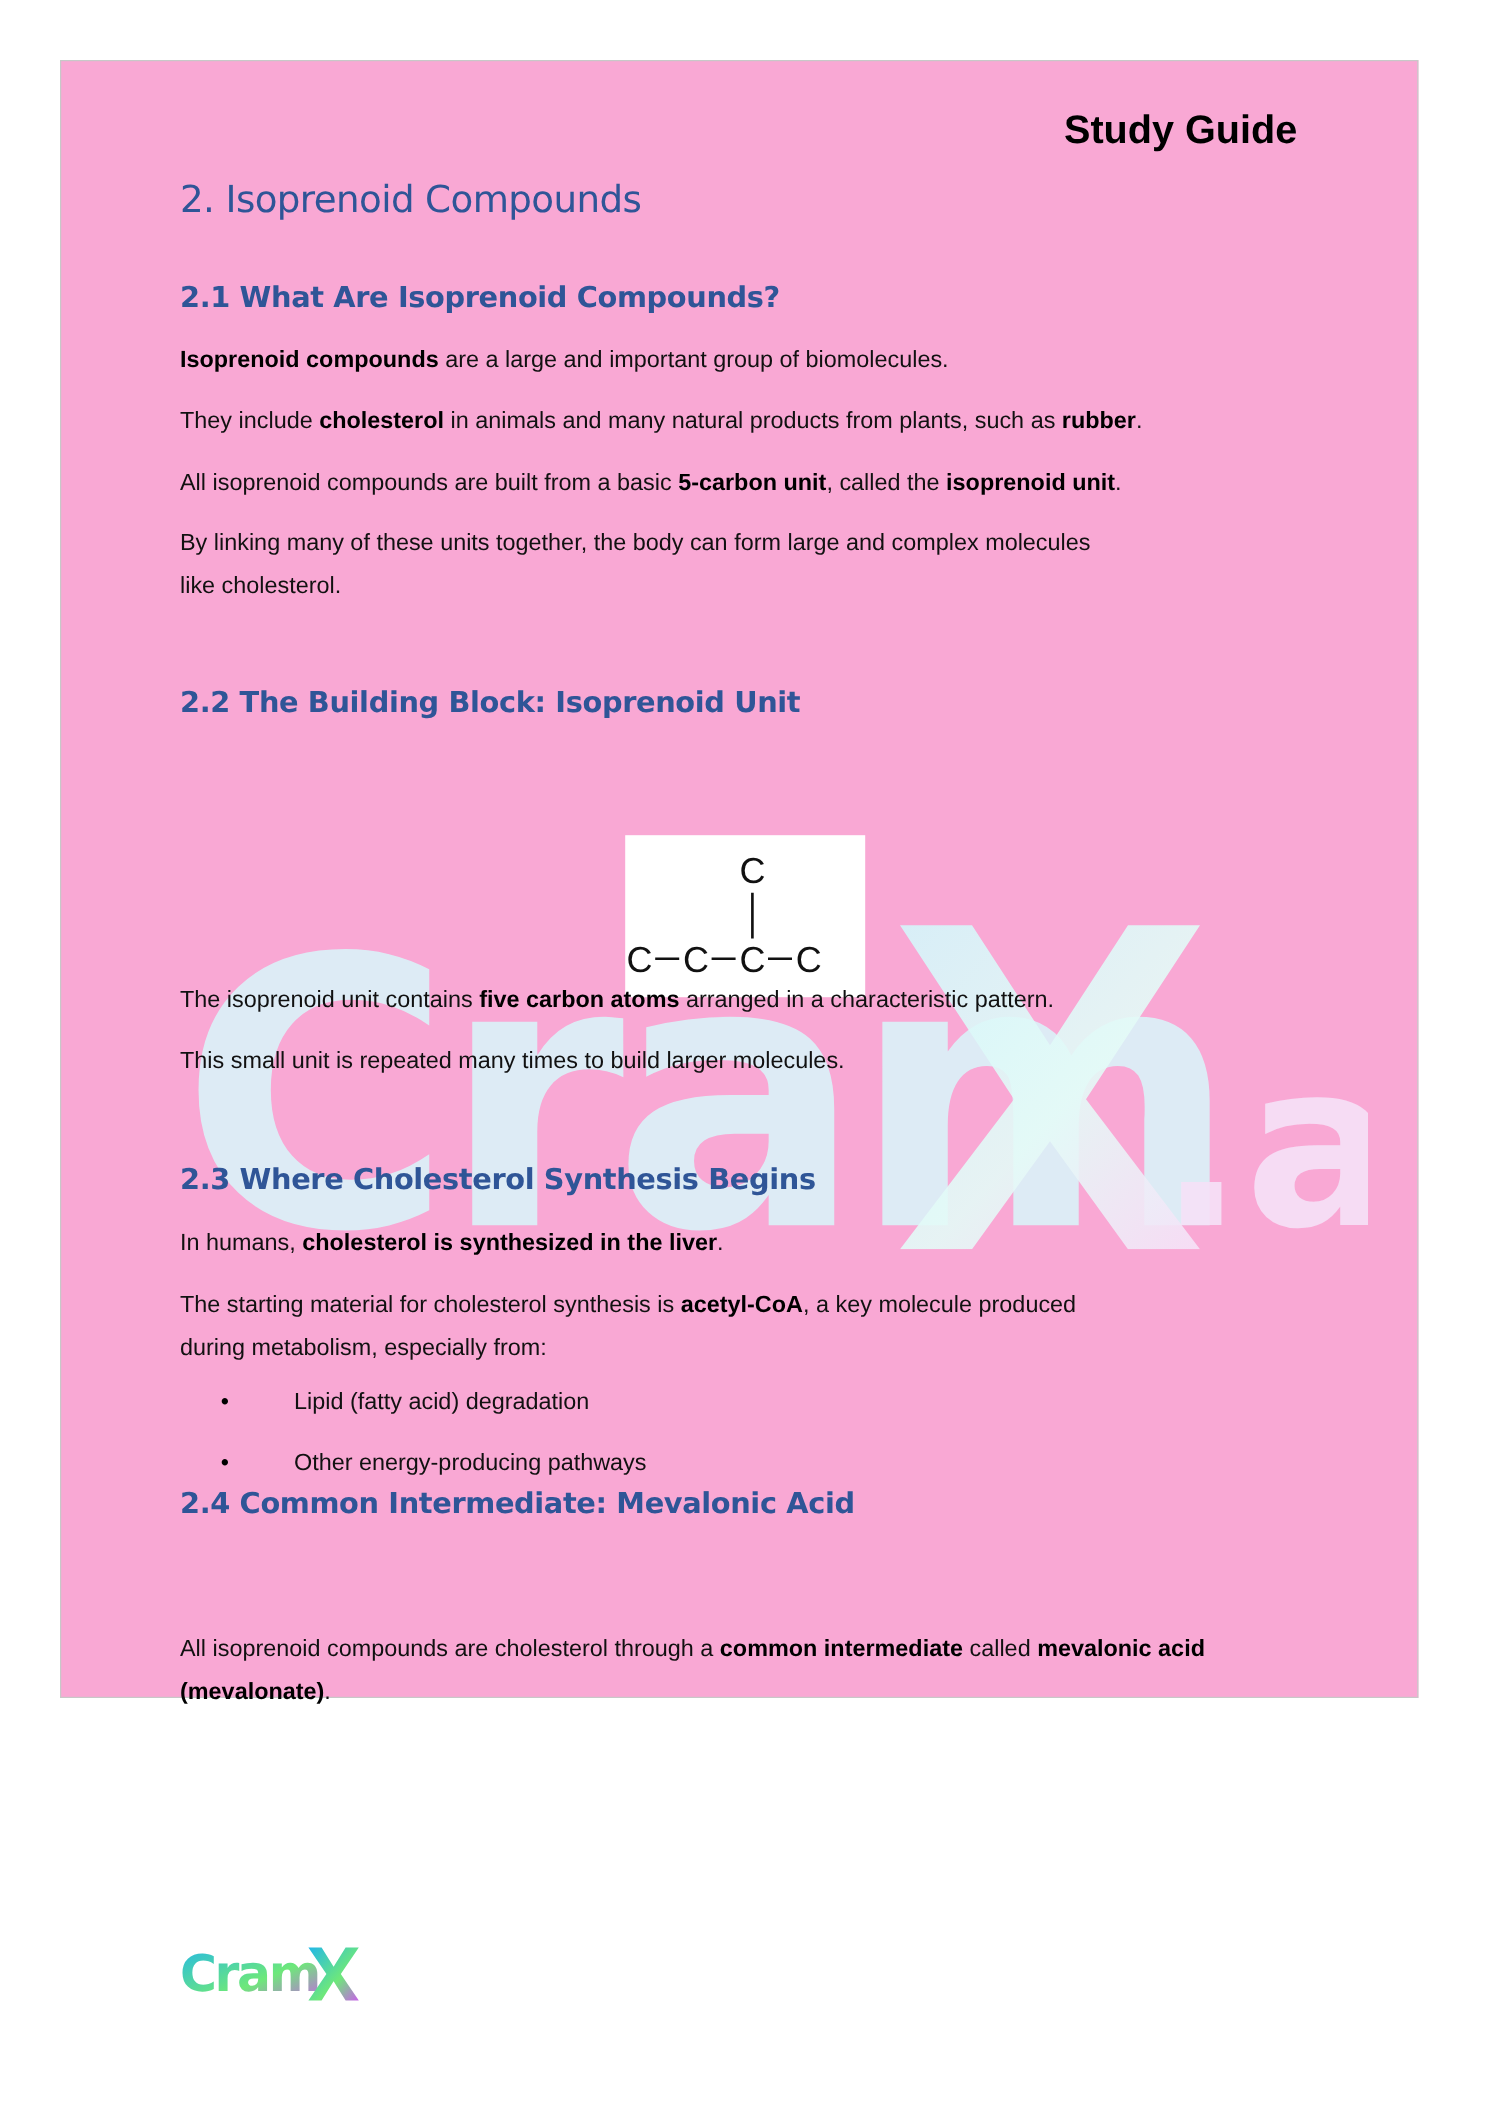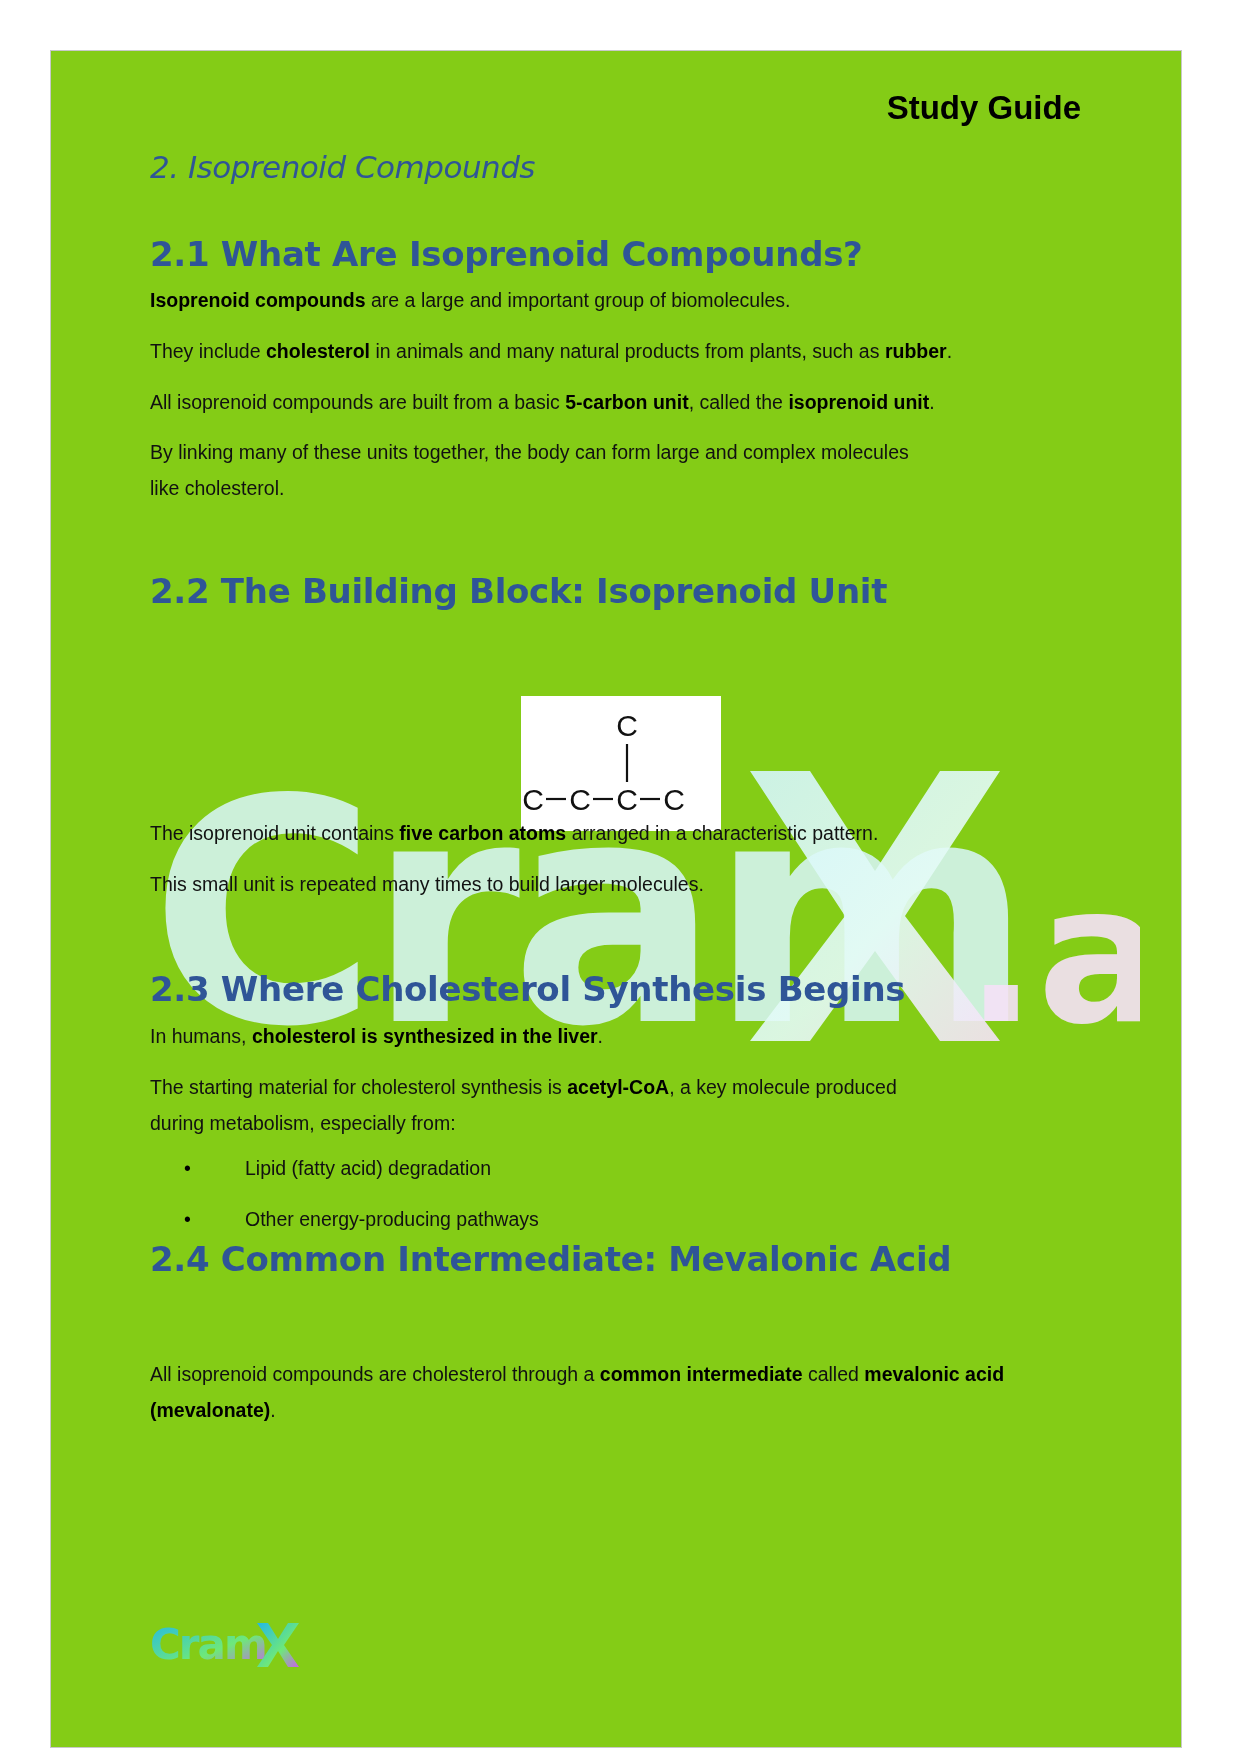--- a/index.html
+++ b/index.html
@@ -1,23 +1,23 @@
 <!DOCTYPE html>
 <html><head>
 <meta charset="utf-8">
 <style>
   html, body { margin: 0; padding: 0; background: #ffffff; }
   body { width: 1241px; height: 1754px; position: relative; overflow: hidden;
          font-family: "Liberation Sans", sans-serif; color: #000; }
-  .page { position: absolute; left: 50px; top: 50px; width: 1132px; height: 1698px;
-          border: 1px solid #c8c8c8; box-sizing: border-box; background: #84cc16; }
+  .page { position: absolute; left: 50px; top: 50px; width: 1132px; height: 1365px;
+          border: 1px solid #c8c8c8; box-sizing: border-box; background: #f9a8d4; }
   .abs { position: absolute; }
   .doc-title { right: 100px; top: 38px; font-size: 33px; font-weight: bold; color: #000; }
-  .h1 { left: 99px; top: 98px; font-size: 31px; color: #2f5597; font-family: "DejaVu Sans", sans-serif; font-weight: normal; letter-spacing: -0.5px; font-style: italic; }
-  .h2 { left: 99px; font-size: 34px; font-weight: bold; color: #2f5597; font-family: "DejaVu Sans", sans-serif; letter-spacing: -0.3px; }
+  .h1 { left: 99px; top: 98px; font-size: 31px; color: #2f5597; font-family: "DejaVu Sans", sans-serif; font-weight: normal; letter-spacing: -0.5px; }
+  .h2 { left: 99px; font-size: 24px; font-weight: bold; color: #2f5597; font-family: "DejaVu Sans", sans-serif; letter-spacing: -0.3px; }
   .p { left: 99px; font-size: 19.5px; line-height: 36px; width: 960px; color: #111; }
   .p b { font-weight: bold; color: #000; }
   .bullet { left: 133px; font-size: 19.5px; }
   .bullet-text { left: 173px; font-size: 19.5px; color: #111; margin-left: 21px; }
   .watermark { left: 99px; top: 700px; width: 990px; height: 290px; pointer-events: none; }
   .molecule { left: 470px; top: 645px; width: 200px; height: 135px; background: #fff; }
   .logo { left: 99px; top: 1562px; width: 160px; height: 60px; }
 </style>
 </head>
 <body>

